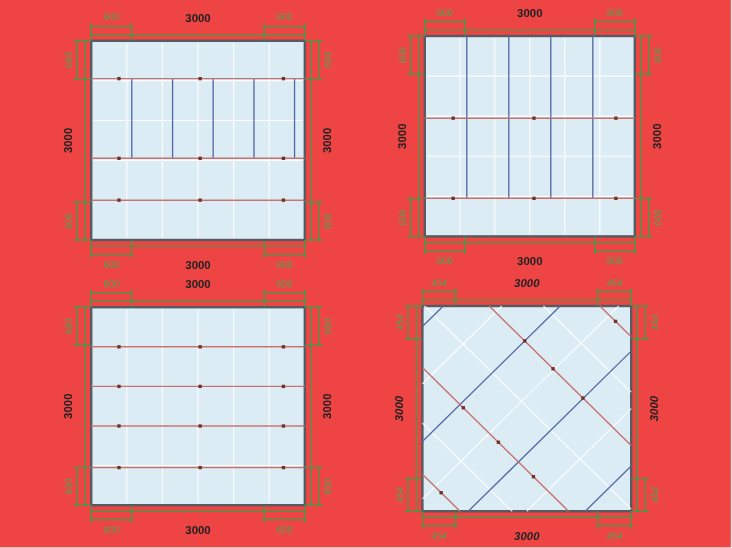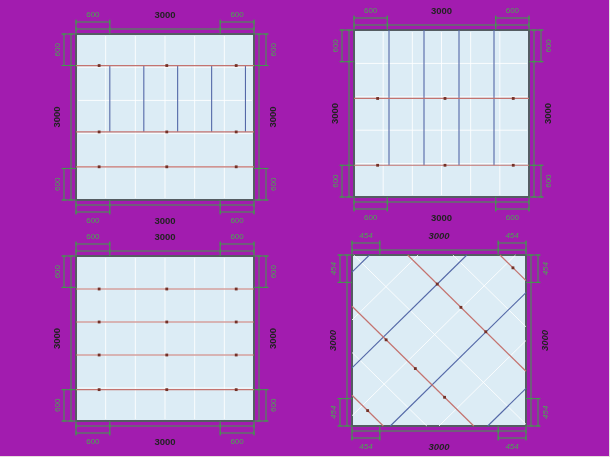--- a/index.html
+++ b/index.html
@@ -1,20 +1,20 @@
 <!DOCTYPE html>
 <html><head>
 <meta charset="utf-8">
 <style>
   html,body{margin:0;padding:0;background:#ffffff;}
   body{font-family:"Liberation Sans", sans-serif;}
   .canvas{
     position:relative;
     width:610px;height:457px;
-    background:#a21caf;
+    background:#ef4444;
     border-right:1px solid #e2e0e0;
     border-bottom:1px solid #e8dede;
     box-sizing:border-box;
     overflow:hidden;
   }
   .quadrant{position:absolute;}
   .quadrant svg{display:block;}
   #q0{left:0;top:0;}
   #q1{left:305px;top:0;}
   #q2{left:0;top:228px;}

